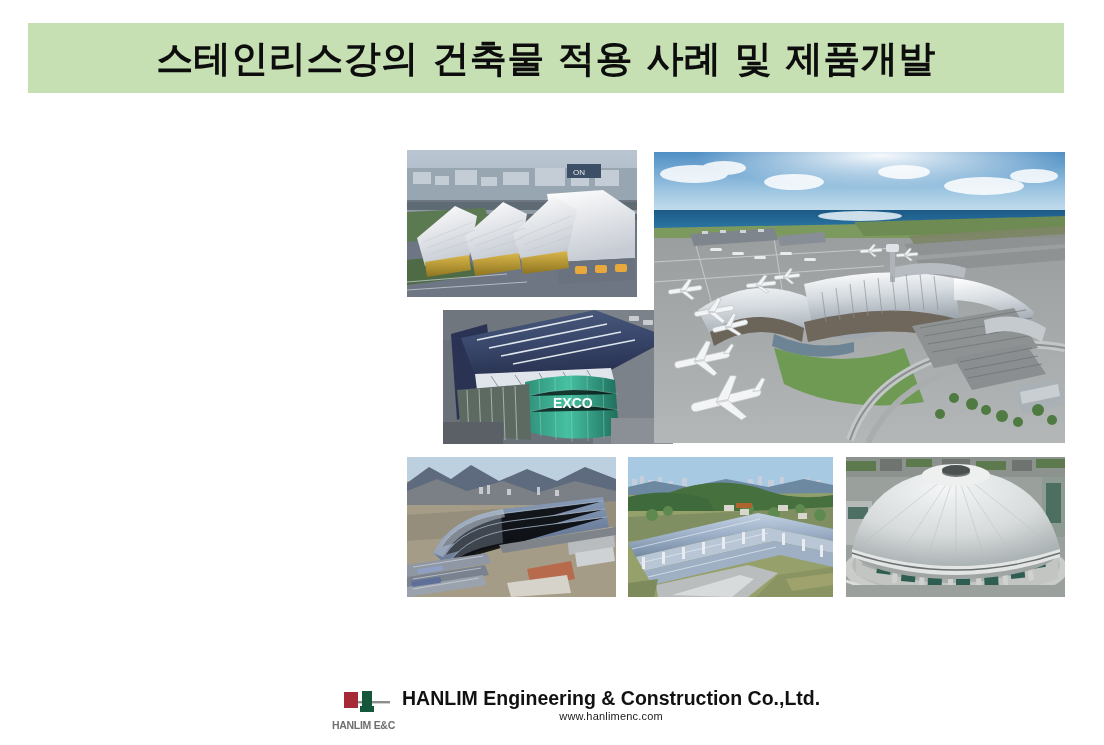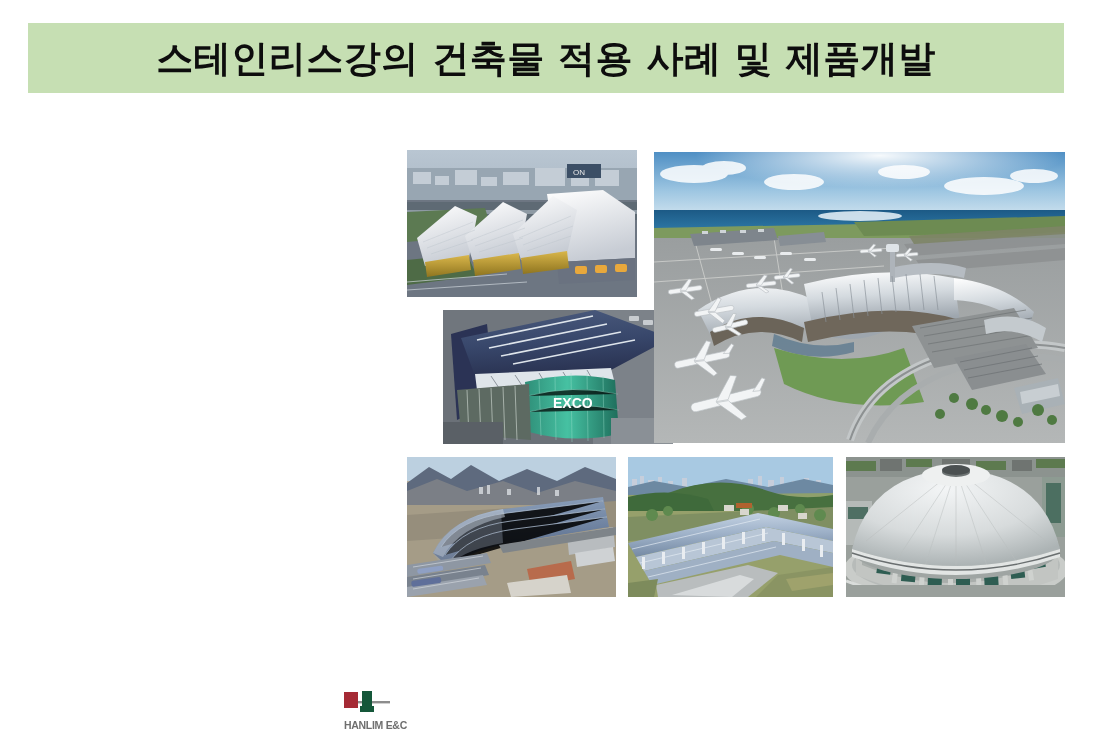--- a/index.html
+++ b/index.html
@@ -94,21 +94,20 @@
   .logo-caption {
     position: absolute;
     left: 2px;
     top: 34px;
     font-family: "Liberation Sans", sans-serif;
     font-size: 10.5px;
     font-weight: bold;
     letter-spacing: -0.3px;
     color: #6f6f6f;
     white-space: nowrap;
-    margin-left: 12px;
   }
   .footer-texts {
     margin-left: 2px;
     padding-top: 5px;
   }
   .company-name {
     font-family: "Liberation Sans", sans-serif;
     font-weight: bold;
     font-size: 19.5px;
     color: #111111;
@@ -715,16 +714,20 @@
       <div class="logo-block">
         <svg class="logo-mark" viewBox="0 0 58 28">
           <rect x="6" y="12" width="46" height="2.4" fill="#8d8d8d"></rect>
           <rect x="6" y="3" width="14" height="16" fill="#a52a35"></rect>
           <path d="M24 2 L34 2 L34 16 Q34 23 26 23 L22 23 L22 17 L26 17 Q28 17 28 14 L28 2 Z" fill="#15573a"></path>
           <rect x="24" y="2" width="10" height="21" fill="#15573a"></rect>
           <path d="M24 16 Q24 23 32 23 L36 23 L36 17 L30 17 Q28 17 28 14 Z" fill="#15573a"></path>
         </svg>
         <div class="logo-caption">HANLIM E&amp;C</div>
       </div>
+      <div class="footer-texts">
+        <div class="company-name">HANLIM Engineering &amp; Construction Co.,Ltd.</div>
+        <div class="company-url">www.hanlimenc.com</div>
+      </div>
     </div>
   </div>
 
 </div>
 
 </body></html>

